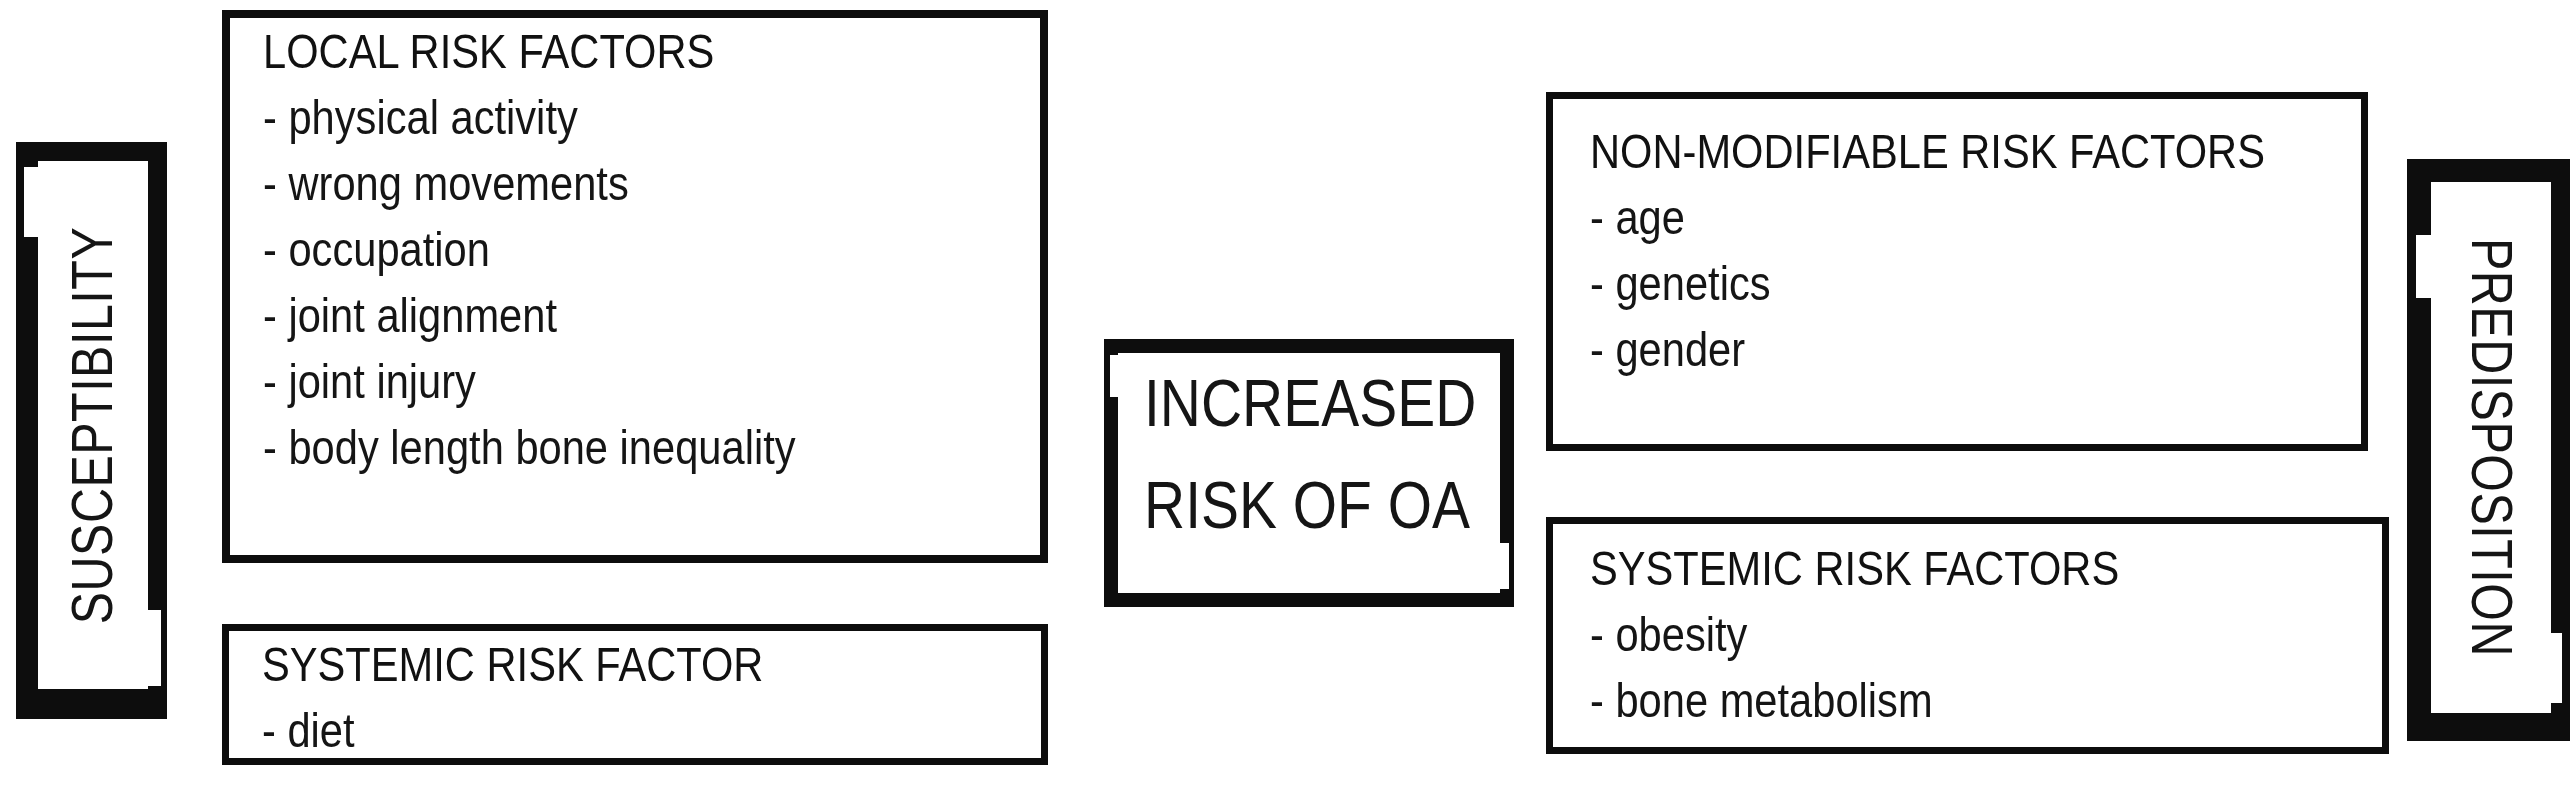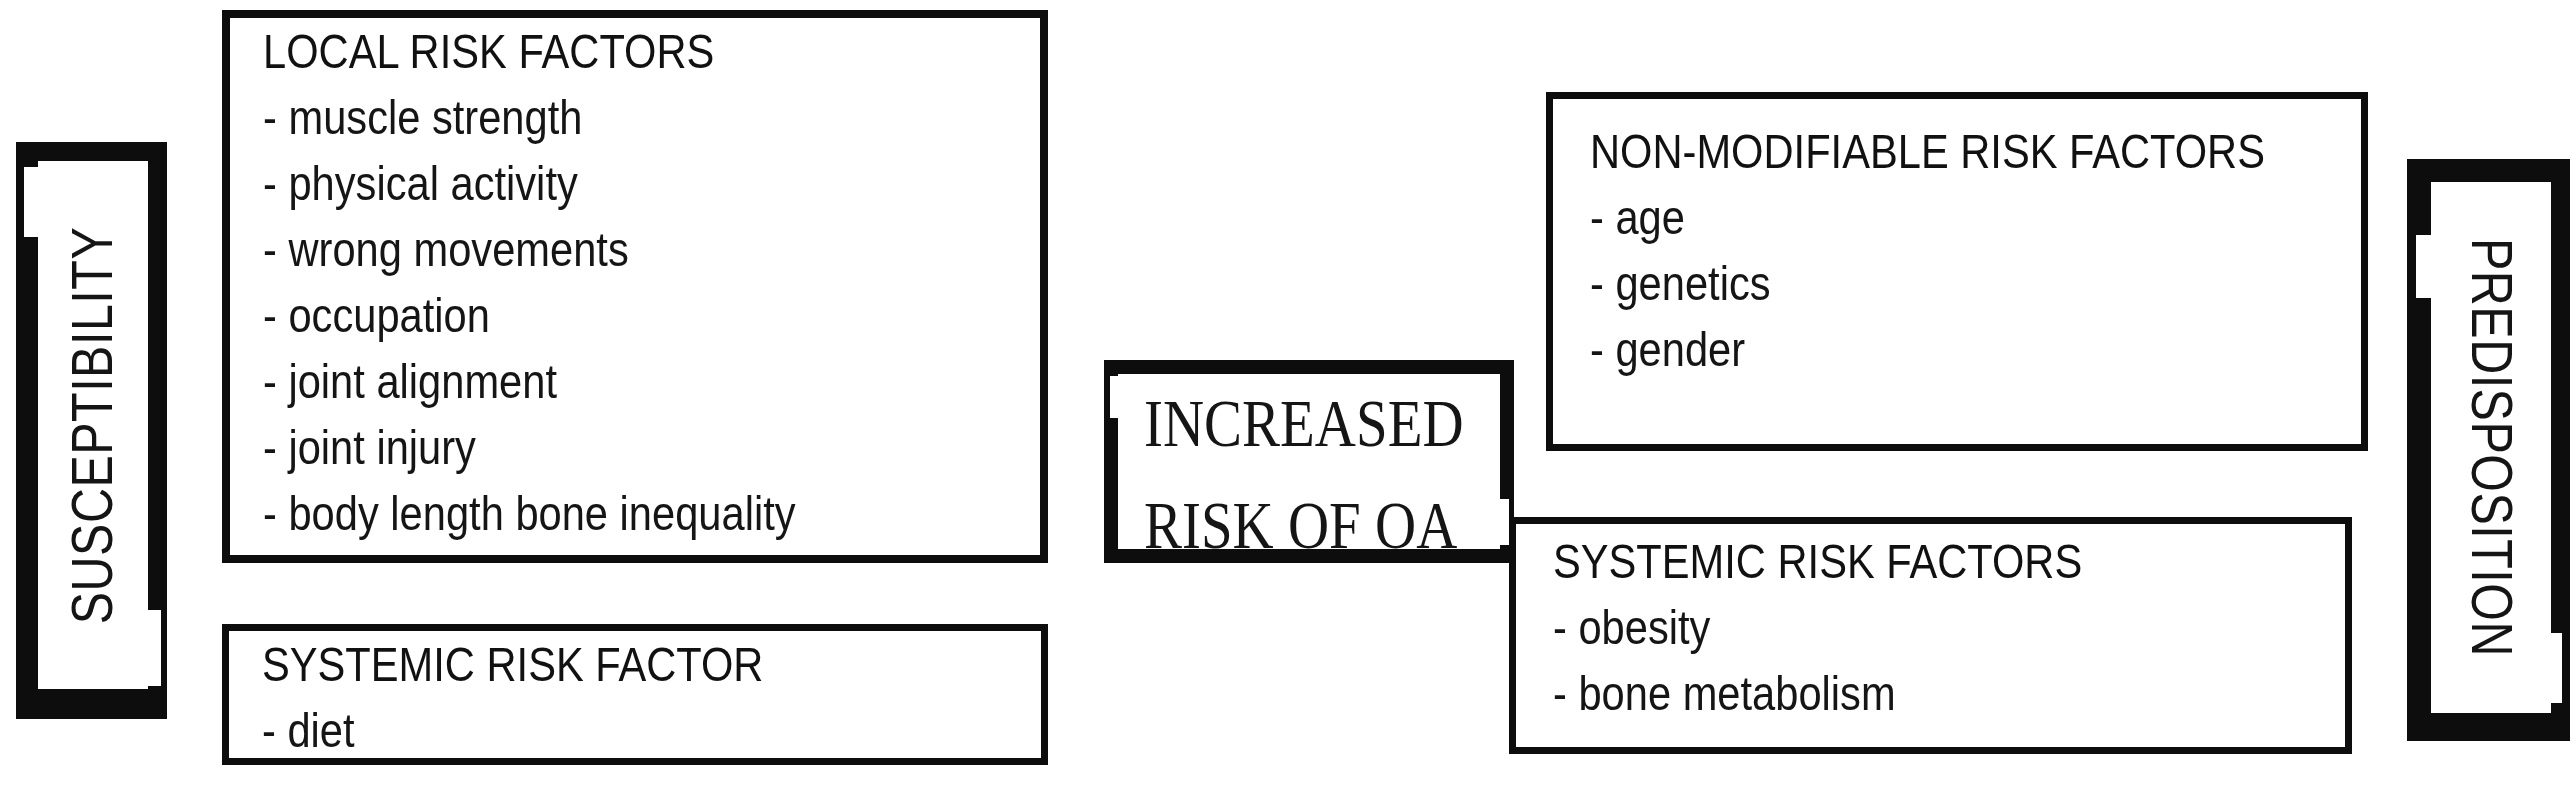--- a/index.html
+++ b/index.html
@@ -100,23 +100,20 @@
     </div>
     <div class="notch" style="left:7.6px; top:25px; width:15px; height:70px;"></div>
     <div class="notch" style="right:6.3px; bottom:33px; width:15px; height:76px;"></div>
   </div>
 
   <div class="list-box thick" style="left:222px; top:10px; width:826px; height:553px; padding:8.9px 15px 0 33px;">
     <div class="row title">
       <span class="txt">LOCAL RISK FACTORS</span>
     </div>
     <div class="row">
-      <span class="txt">- muscle strength</span>
-    </div>
-    <div class="row">
       <span class="txt">- physical activity</span>
     </div>
     <div class="row">
       <span class="txt">- wrong movements</span>
     </div>
     <div class="row">
       <span class="txt">- occupation</span>
     </div>
     <div class="row">
       <span class="txt">- joint alignment</span>
@@ -131,21 +128,21 @@
 
   <div class="list-box" style="left:222px; top:624px; width:826px; height:141px; padding:8.9px 15px 0 33px;">
     <div class="row title">
       <span class="txt">SYSTEMIC RISK FACTOR</span>
     </div>
     <div class="row">
       <span class="txt">- diet</span>
     </div>
   </div>
 
-  <div class="frame" id="increased-frame" style="left:1104px; top:360px; width:410px; height:203px;font-family:Liberation Serif, serif;">
+  <div class="frame" id="increased-frame" style="left:1104px; top:339px; width:410px; height:268px;">
     <div class="inner"></div>
     <div class="notch" style="left:6.3px; top:16.4px; width:14px; height:42px;"></div>
     <div class="notch" style="right:5px; bottom:17.7px; width:14px; height:46px;"></div>
     <div id="increased-text">
       <div class="row">
         <span class="txt">INCREASED</span>
       </div>
       <div class="row">
         <span class="txt">RISK OF OA</span>
       </div>
@@ -160,21 +157,21 @@
       <span class="txt">- age</span>
     </div>
     <div class="row">
       <span class="txt">- genetics</span>
     </div>
     <div class="row">
       <span class="txt">- gender</span>
     </div>
   </div>
 
-  <div class="list-box thin" style="left:1509px; top:517px; width:843px; height:237px; padding:13px 15px 0 37px;">
+  <div class="list-box thin" style="left:1546px; top:517px; width:843px; height:237px; padding:20px 15px 0 37px;">
     <div class="row title">
       <span class="txt">SYSTEMIC RISK FACTORS</span>
     </div>
     <div class="row">
       <span class="txt">- obesity</span>
     </div>
     <div class="row">
       <span class="txt">- bone metabolism</span>
     </div>
   </div>

